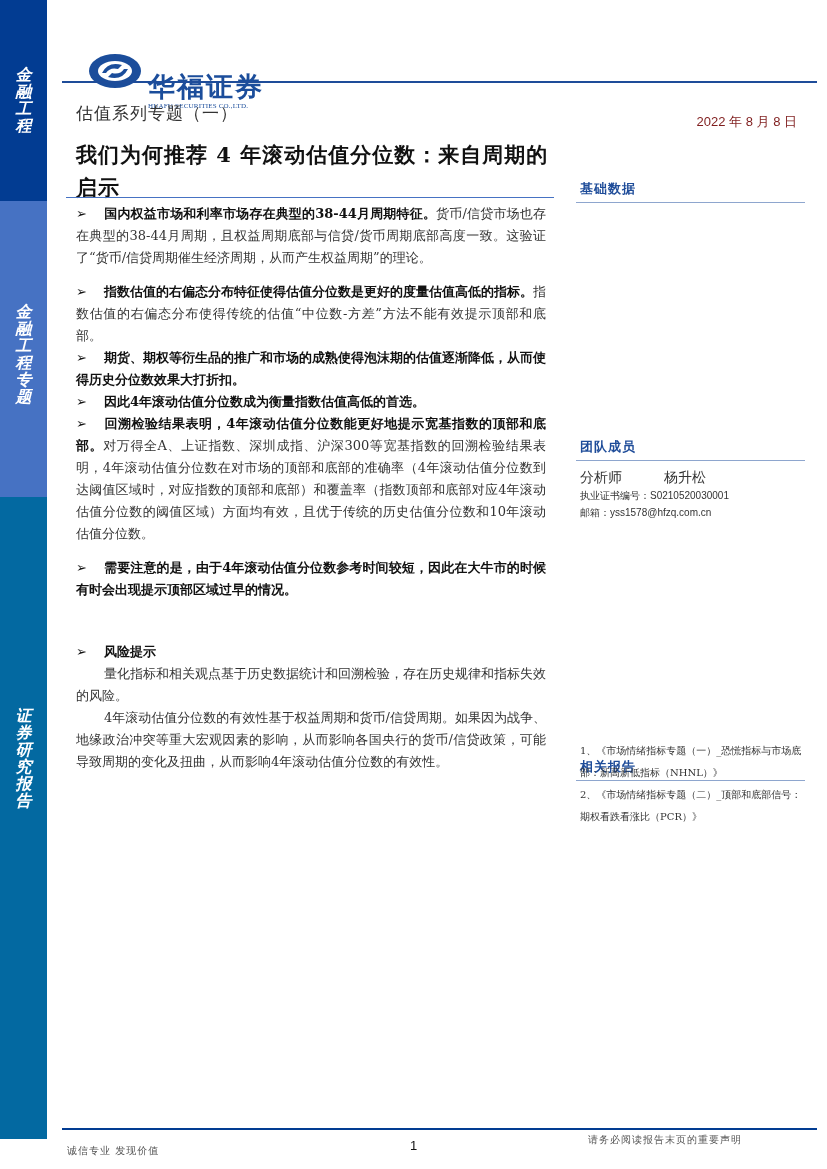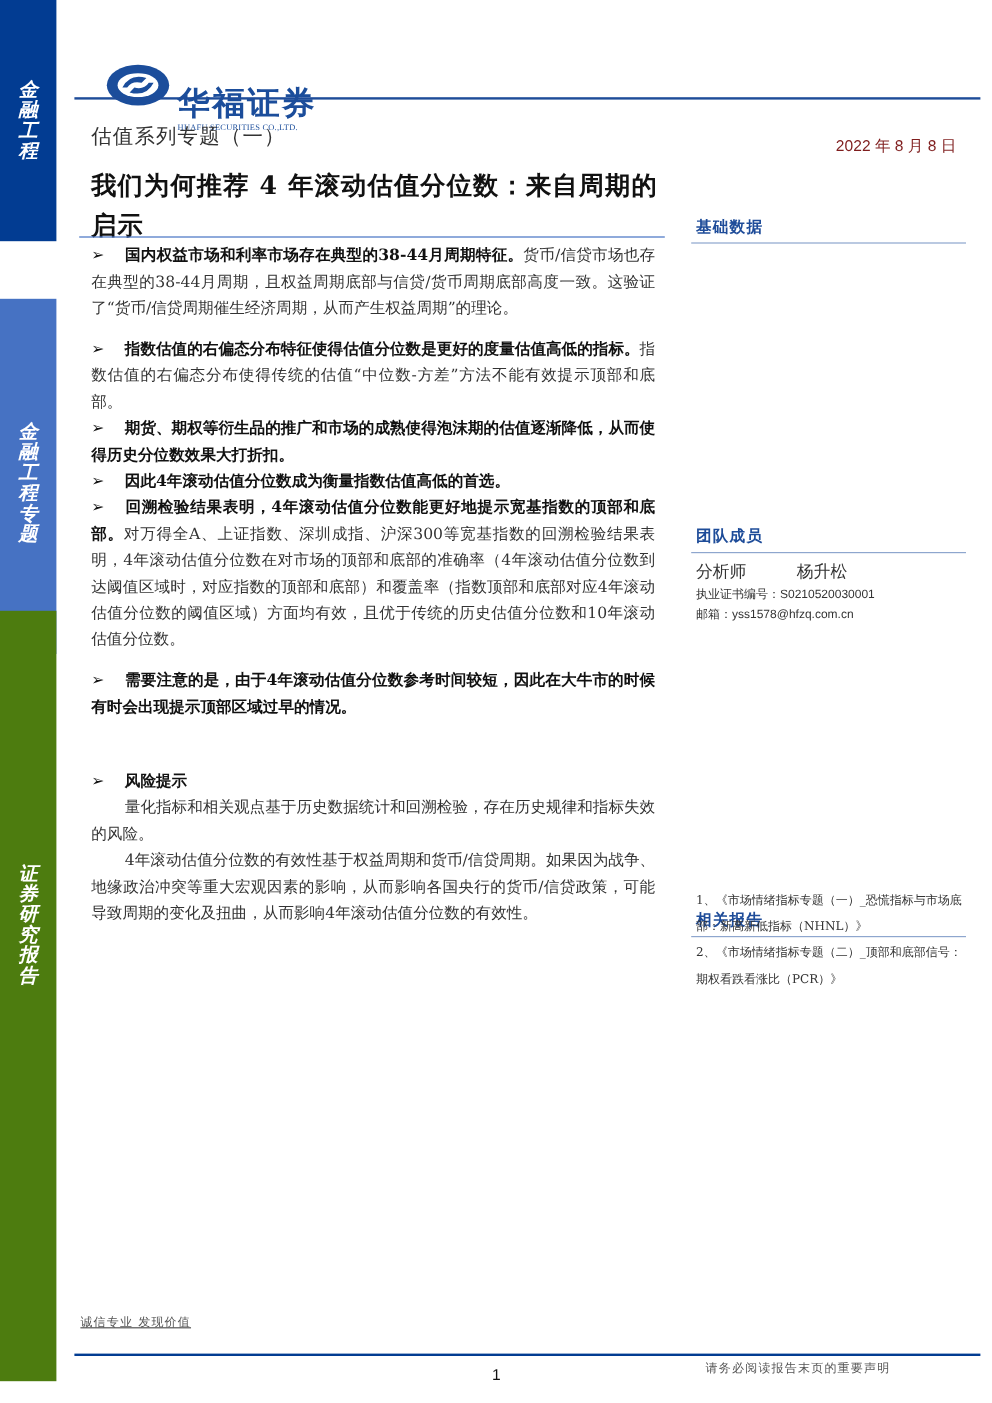--- a/index.html
+++ b/index.html
@@ -3,23 +3,23 @@
 <meta charset="utf-8">
 <style>
   html, body { margin:0; padding:0; }
   body { width:827px; height:1169px; position:relative; background:#ffffff; overflow:hidden;
          font-family: "DejaVu Serif", "Liberation Serif", serif; color:#222; }
   .sidebar { position:absolute; left:0; top:0; width:47px; height:1169px; }
   .sb-seg { position:absolute; left:0; width:47px; display:flex; align-items:center; justify-content:flex-start; flex-direction:column; }
   .sb-seg .vtext { color:#ffffff; font-size:16px; line-height:17px; width:16px; text-align:center; word-break:break-all; font-weight:bold;font-style:italic; }
   .sb1 { top:0; height:201px; background:#023C92; }
   .sb1 .vtext { margin-top:66px; }
-  .sb2 { top:201px; height:296px; background:#4672C3;margin-top:48px; }
+  .sb2 { top:201px; height:296px; background:#4672C3; }
   .sb2 .vtext { margin-top:102px; }
-  .sb3 { top:509px; height:642px; background:#4d7c0f; }
+  .sb3 { top:497px; height:642px; background:#0369a1; }
   .sb3 .vtext { margin-top:210px; }
 
   .logo { position:absolute; left:88px; top:30px; display:flex; align-items:center; }
   .logo-mark { width:54px; height:36px; position:relative; }
   .logo-text { margin-left:6px;margin-top:42px; }
   .logo-cn { color:#1B4D9B; font-size:27px; font-weight:bold; letter-spacing:2px; line-height:30px; font-family:"DejaVu Serif", serif; }
   .logo-en { color:#1B4D9B; font-size:7px; line-height:9px; letter-spacing:0.2px; font-family:"Liberation Serif", serif; }
   .header-line { position:absolute; left:62px; top:81px; width:755px; height:2px; background:#1E4C99; }
   .date { position:absolute; right:30px; top:66px; font-size:13px; font-family:"Liberation Sans", sans-serif; color:#7f1d1d;margin-top:47px; }
 
@@ -41,21 +41,21 @@
   .team { position:absolute; left:580px; top:467px; font-size:12px; color:#333; }
   .team .row1 { font-size:14px; line-height:20px; }
   .team .row1 span + span { margin-left:42px; }
   .team .small { font-size:10px; line-height:17px; }
   .team .small .v { font-family:"Liberation Sans", sans-serif; }
   .rh-rel { top:758px; }
   .reports { position:absolute; left:580px; top:740px; width:225px; font-size:10px; line-height:22px; color:#333; }
   .reports .r { margin:0; }
 
   .footer-line { position:absolute; left:62px; top:1128px; width:755px; height:2px; background:#023C92; }
-  .footer-left { position:absolute; left:67px; top:1095px; font-size:10px; color:#555; letter-spacing:1px;text-decoration:underline; }
+  .footer-left { position:absolute; left:67px; top:1144px; font-size:10px; color:#555; letter-spacing:1px; }
   .footer-page { position:absolute; left:410px; top:1138px; font-size:13px; font-family:"Liberation Sans", sans-serif; color:#111; }
   .footer-right { position:absolute; left:588px; top:1133px; font-size:10px; color:#555; letter-spacing:1px; }
 </style>
 </head>
 <body>
 
 <div class="sidebar">
   <div class="sb-seg sb1">
     <div class="vtext">金融工程</div>
   </div>

